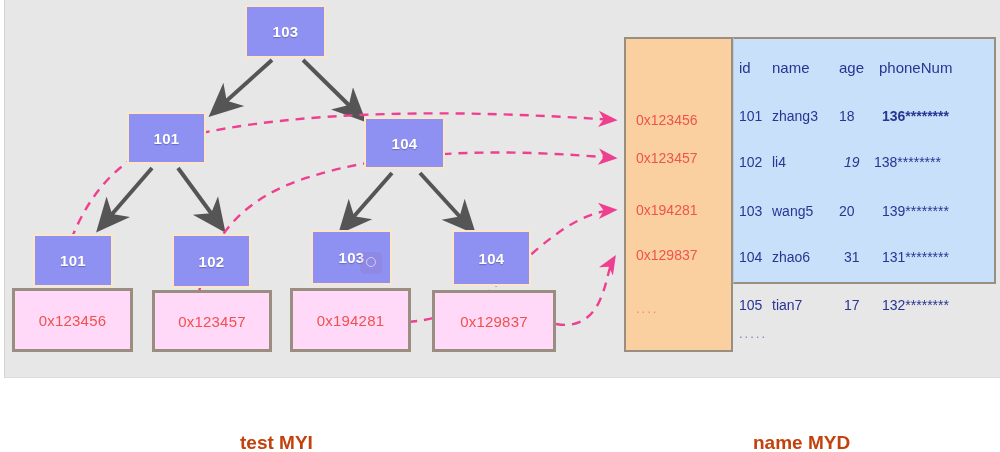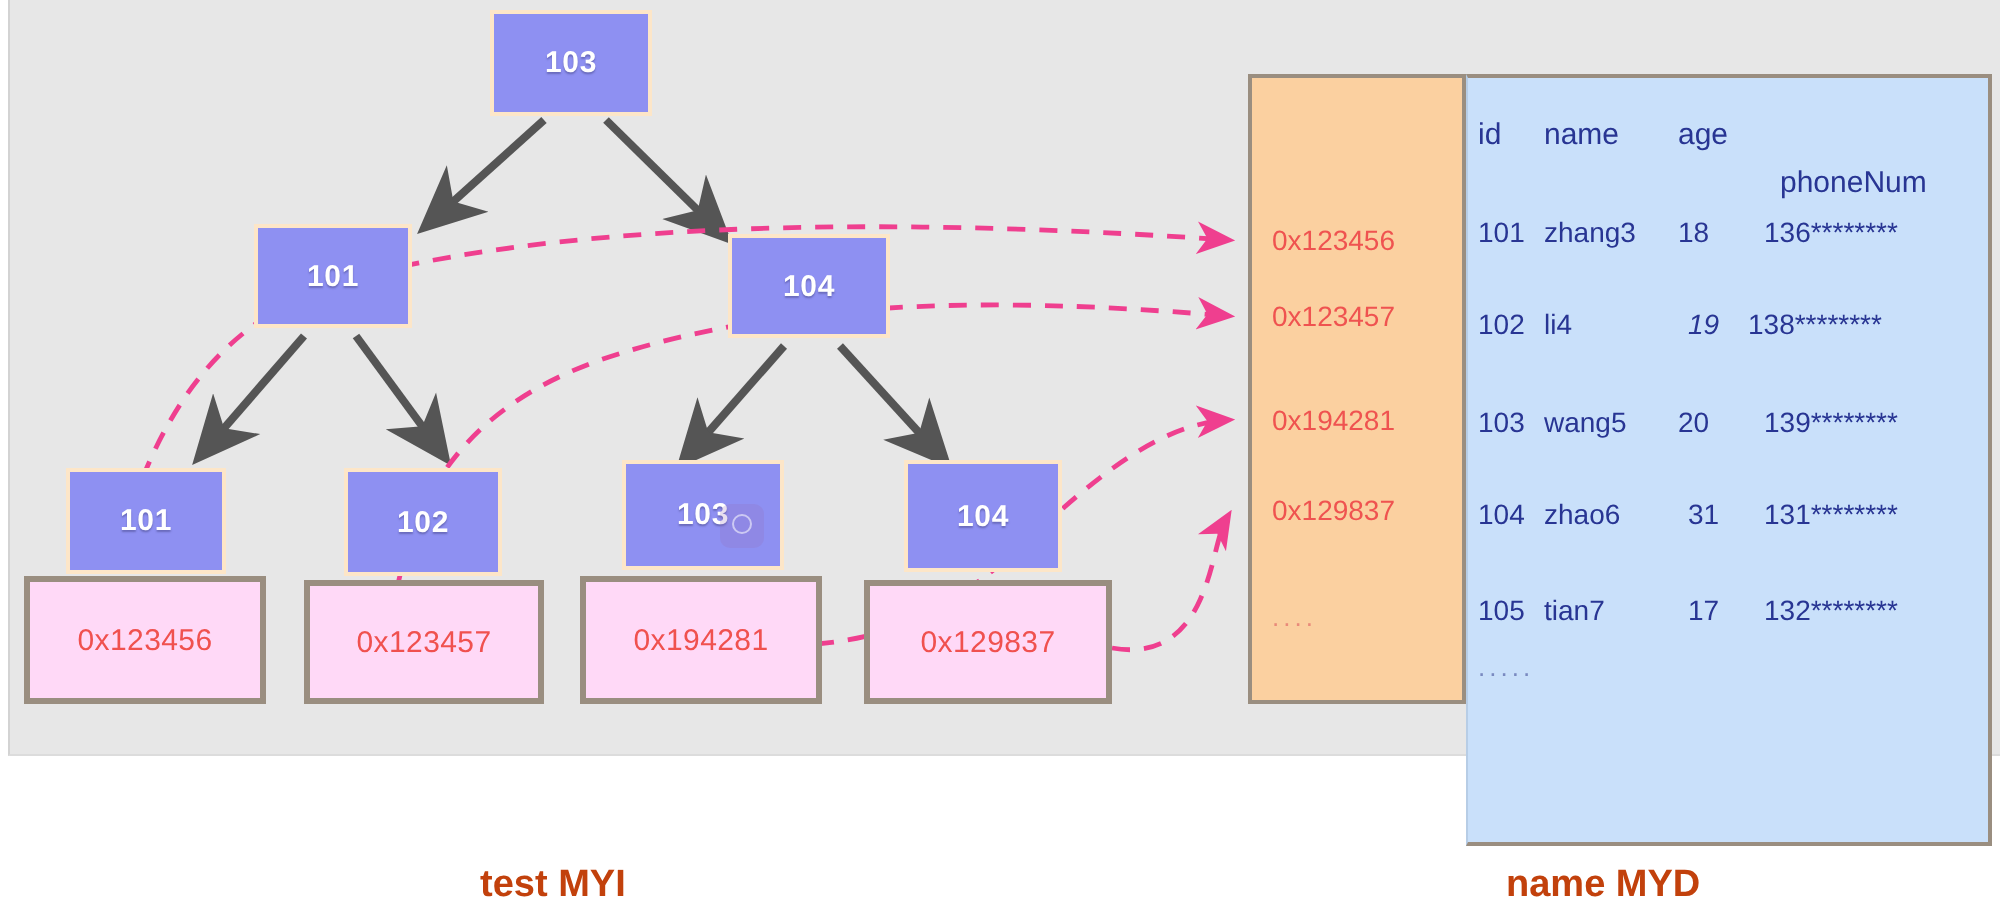--- a/index.html
+++ b/index.html
@@ -85,21 +85,21 @@
     color: #ef5350;
     font-size: 14px;
     white-space: nowrap;
   }
   .myd-addr.dots { color: #e98a7a; letter-spacing: 2px; font-size: 13px; }
 
   
   .myd-table {
     position: absolute;
     left: 733px; top: 37px;
-    width: 263px; height: 386px;
+    width: 263px; height: 247px;
     background: #c9e0fa;
     border: 2px solid #9a8e80;
     border-left: 1px solid #b7cde6;
     box-sizing: border-box;
   }
   .myd-row {
     position: absolute;
     left: 0; right: 0;
     height: 20px;
     color: #283593;
@@ -108,21 +108,21 @@
   }
   .myd-row span { position: absolute; top: 0; }
   .c-id    { left: 5px; }
   .c-name  { left: 38px; }
   .c-age   { left: 105px; }
   .c-phone { left: 140px; }
   .myd-row.header { font-size: 15px; }
   .myd-row.header .c-id { left: 5px; }
   .myd-row.header .c-name { left: 38px; }
   .myd-row.header .c-age { left: 105px; }
-  .myd-row.header .c-phone { left: 156px; margin-top: 24px; }
+  .myd-row.header .c-phone { left: 145px; }
   .myd-row.dots { color: #7a8ac0; letter-spacing: 2px; font-size: 13px; }
 
   
   .caption {
     position: absolute;
     color: #c2410c;
     font-weight: bold;
     font-size: 19px;
     white-space: nowrap;
     margin-top: 34px;
@@ -217,21 +217,21 @@
       <span class="c-id">id</span>
       <span class="c-name">name</span>
       <span class="c-age">age</span>
       <span class="c-phone">phoneNum</span>
     </div>
 
     <div class="myd-row" style="top:69px;">
       <span class="c-id">101</span>
       <span class="c-name">zhang3</span>
       <span class="c-age">18</span>
-      <span class="c-phone" style="left:148px;">136********</span>
+      <span class="c-phone" style="left:148px;font-weight:bold;">136********</span>
     </div>
 
     <div class="myd-row" style="top:115px;">
       <span class="c-id">102</span>
       <span class="c-name">li4</span>
       <span class="c-age" style="left:110px;font-style:italic;">19</span>
       <span class="c-phone" style="left:140px;">138********</span>
     </div>
 
     <div class="myd-row" style="top:164px;">

